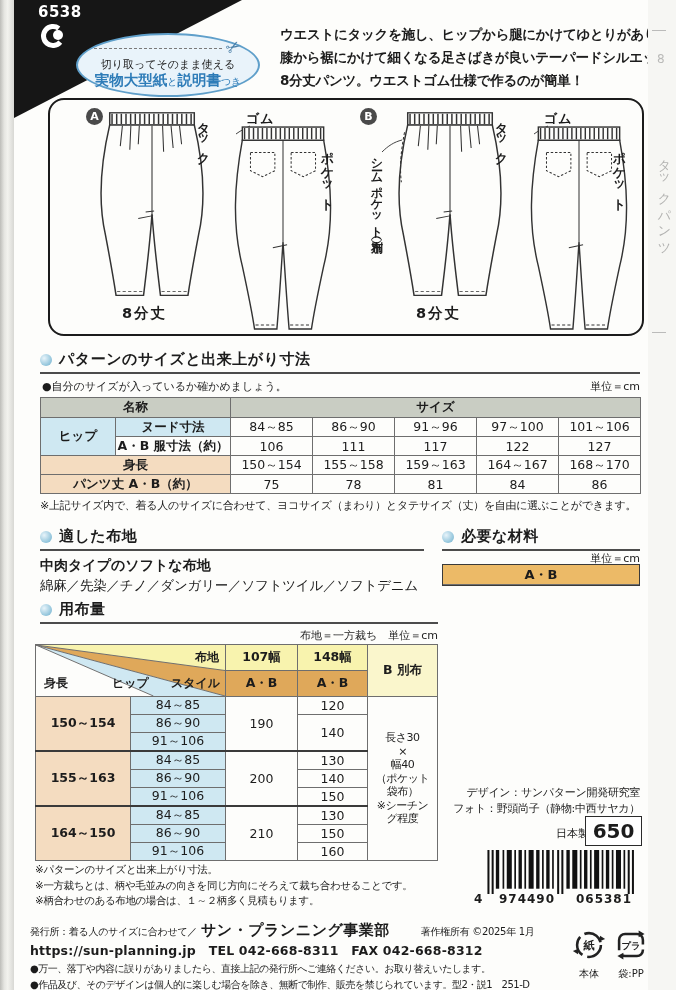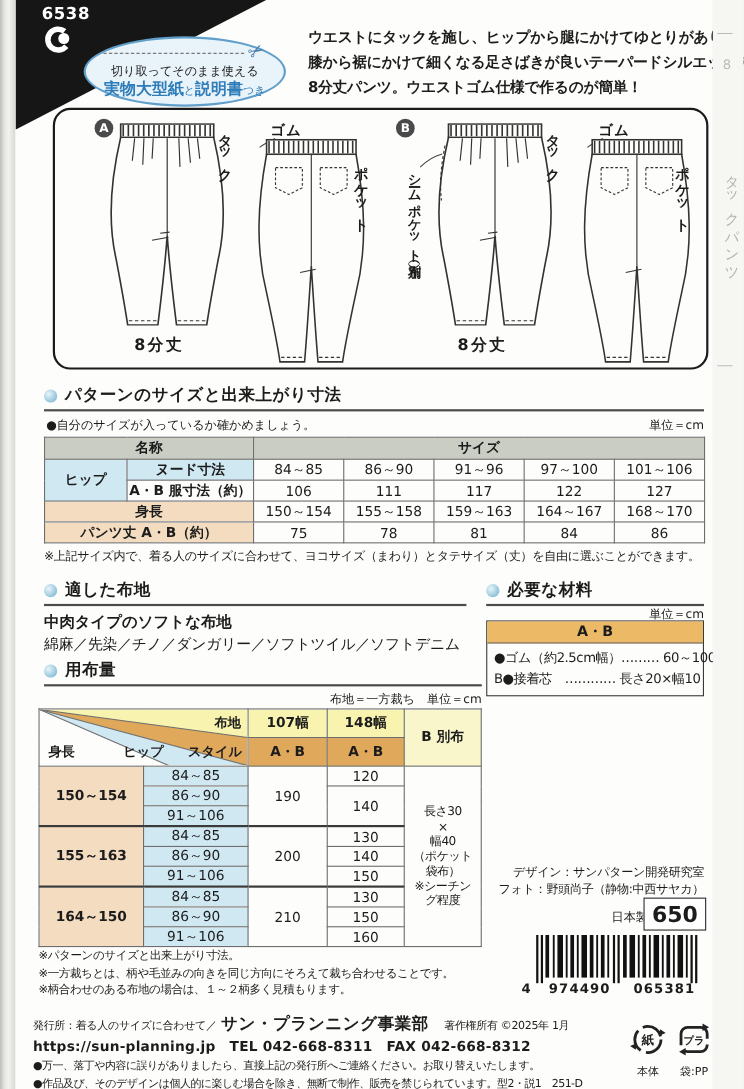--- a/index.html
+++ b/index.html
@@ -288,24 +288,20 @@
   <div class="fabric-line" style="left:26px; top:577px;">綿麻／先染／チノ／ダンガリー／ソフトツイル／ソフトデニム</div>
 
   <div class="sec-head" style="left:428px; top:527px;">
     <span class="bullet"></span>
     <span class="sec-title">必要な材料</span>
   </div>
   <div class="rule" style="left:428px; top:549px; width:198px;"></div>
   <div class="unit" style="left:526px; top:551px; width:100px;">単位＝cm</div>
   <div class="mat-box">
     <div class="mat-head">A・B</div>
-    <div class="mat-body">
-      <div>●ゴム（約2.5cm幅）……… 60～100</div>
-      <div>B●接着芯　………… 長さ20×幅10</div>
-    </div>
   </div>
 
   <div class="sec-head" style="left:26px; top:600px;">
     <span class="bullet"></span>
     <span class="sec-title">用布量</span>
   </div>
   <div class="rule" style="left:26px; top:622px; width:398px;"></div>
   <div class="unit" style="left:224px; top:628px; width:200px;">布地＝一方裁ち　単位＝cm</div>
 
   <table class="yard-tbl">
@@ -445,21 +441,21 @@
       <span class="d0">4</span>
       <span class="d1">974490</span>
       <span class="d2">065381</span>
     </div>
   </div>
 
   <div class="pub">
     <div class="pub-l1">
       <span class="pub-sm">発行所：着る人のサイズに合わせて／</span>
       <span class="pub-big">サン・プランニング事業部</span>
-      <span class="pub-sm" style="margin-left:10px;">著作権所有 ©2025年 1月</span>
+      <span class="pub-sm" style="margin-left:27px;">著作権所有 ©2025年 1月</span>
     </div>
     <div class="pub-contact">https://sun-planning.jp　TEL 042-668-8311　FAX 042-668-8312</div>
     <div class="pub-note">●万一、落丁や内容に誤りがありましたら、直接上記の発行所へご連絡ください。お取り替えいたします。</div>
     <div class="pub-note">●作品及び、そのデザインは個人的に楽しむ場合を除き、無断で制作、販売を禁じられています。型2・説1　251-D</div>
   </div>
 
   <div class="recycle" style="left:556px; width:38px;">
     <svg width="34" height="34" viewBox="0 0 40 40">
       <circle cx="20" cy="20" r="14" fill="none" stroke="#222" stroke-width="3" stroke-dasharray="24 6"></circle>
       <polygon points="33,9 39,13 32,16" fill="#222"></polygon>

